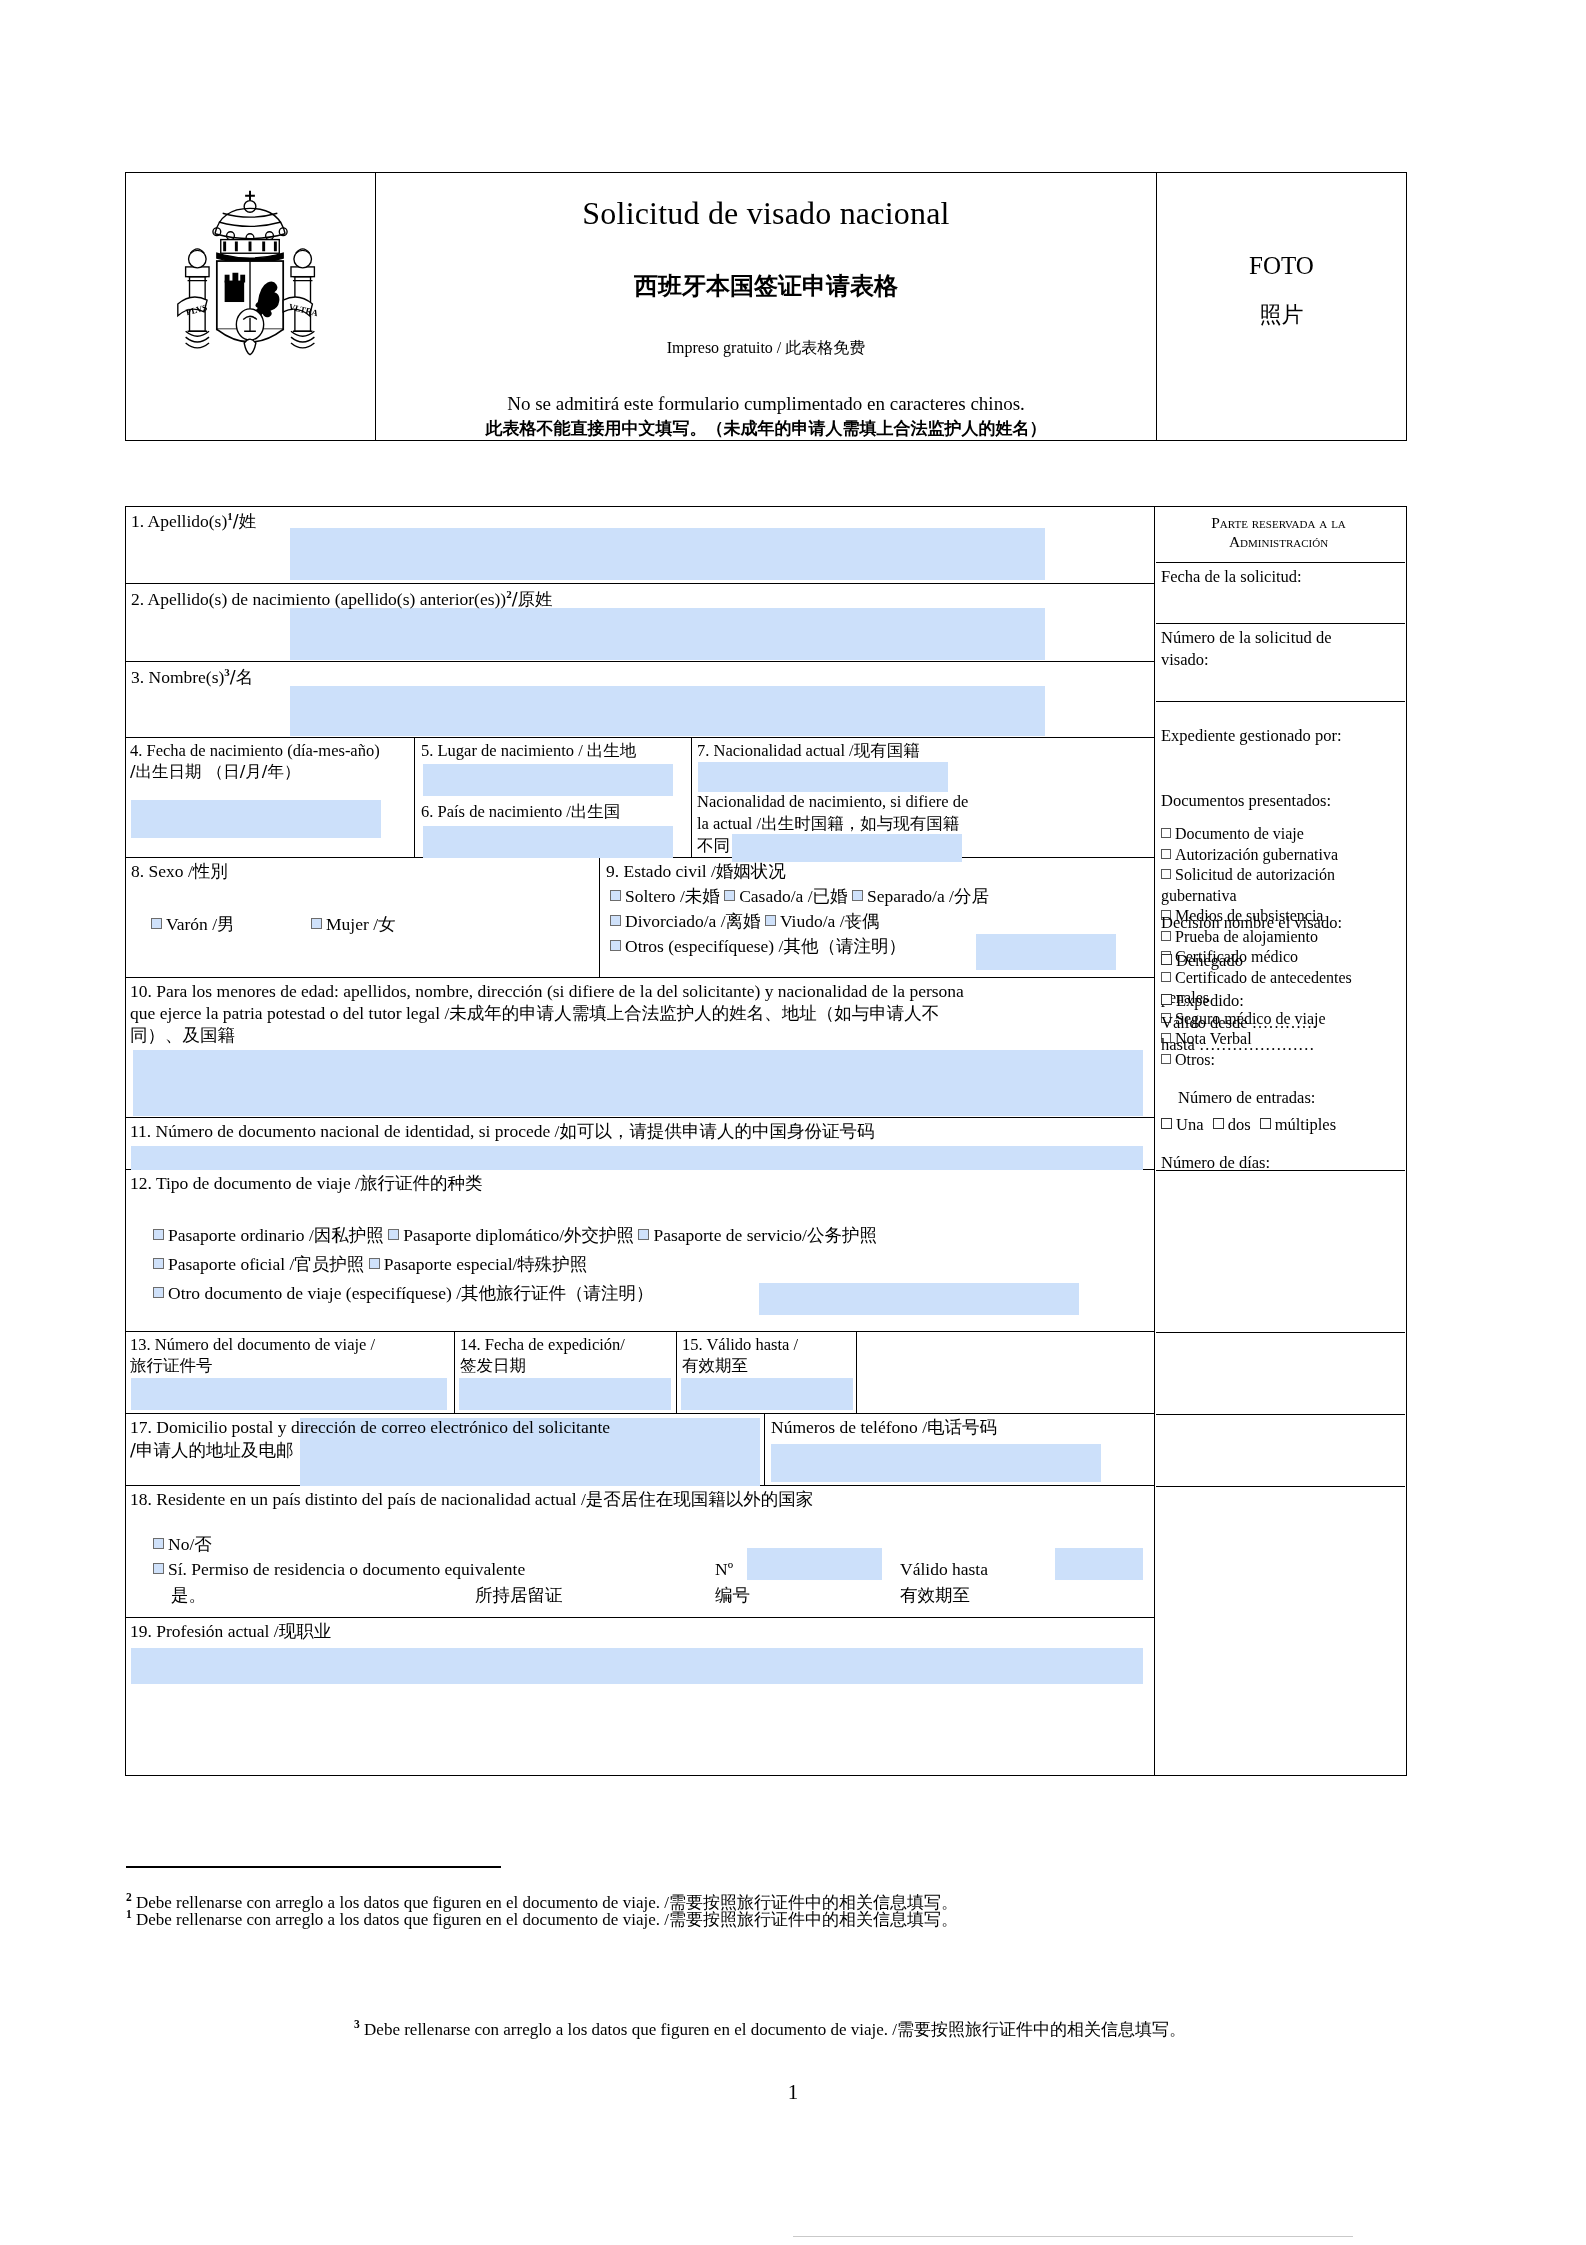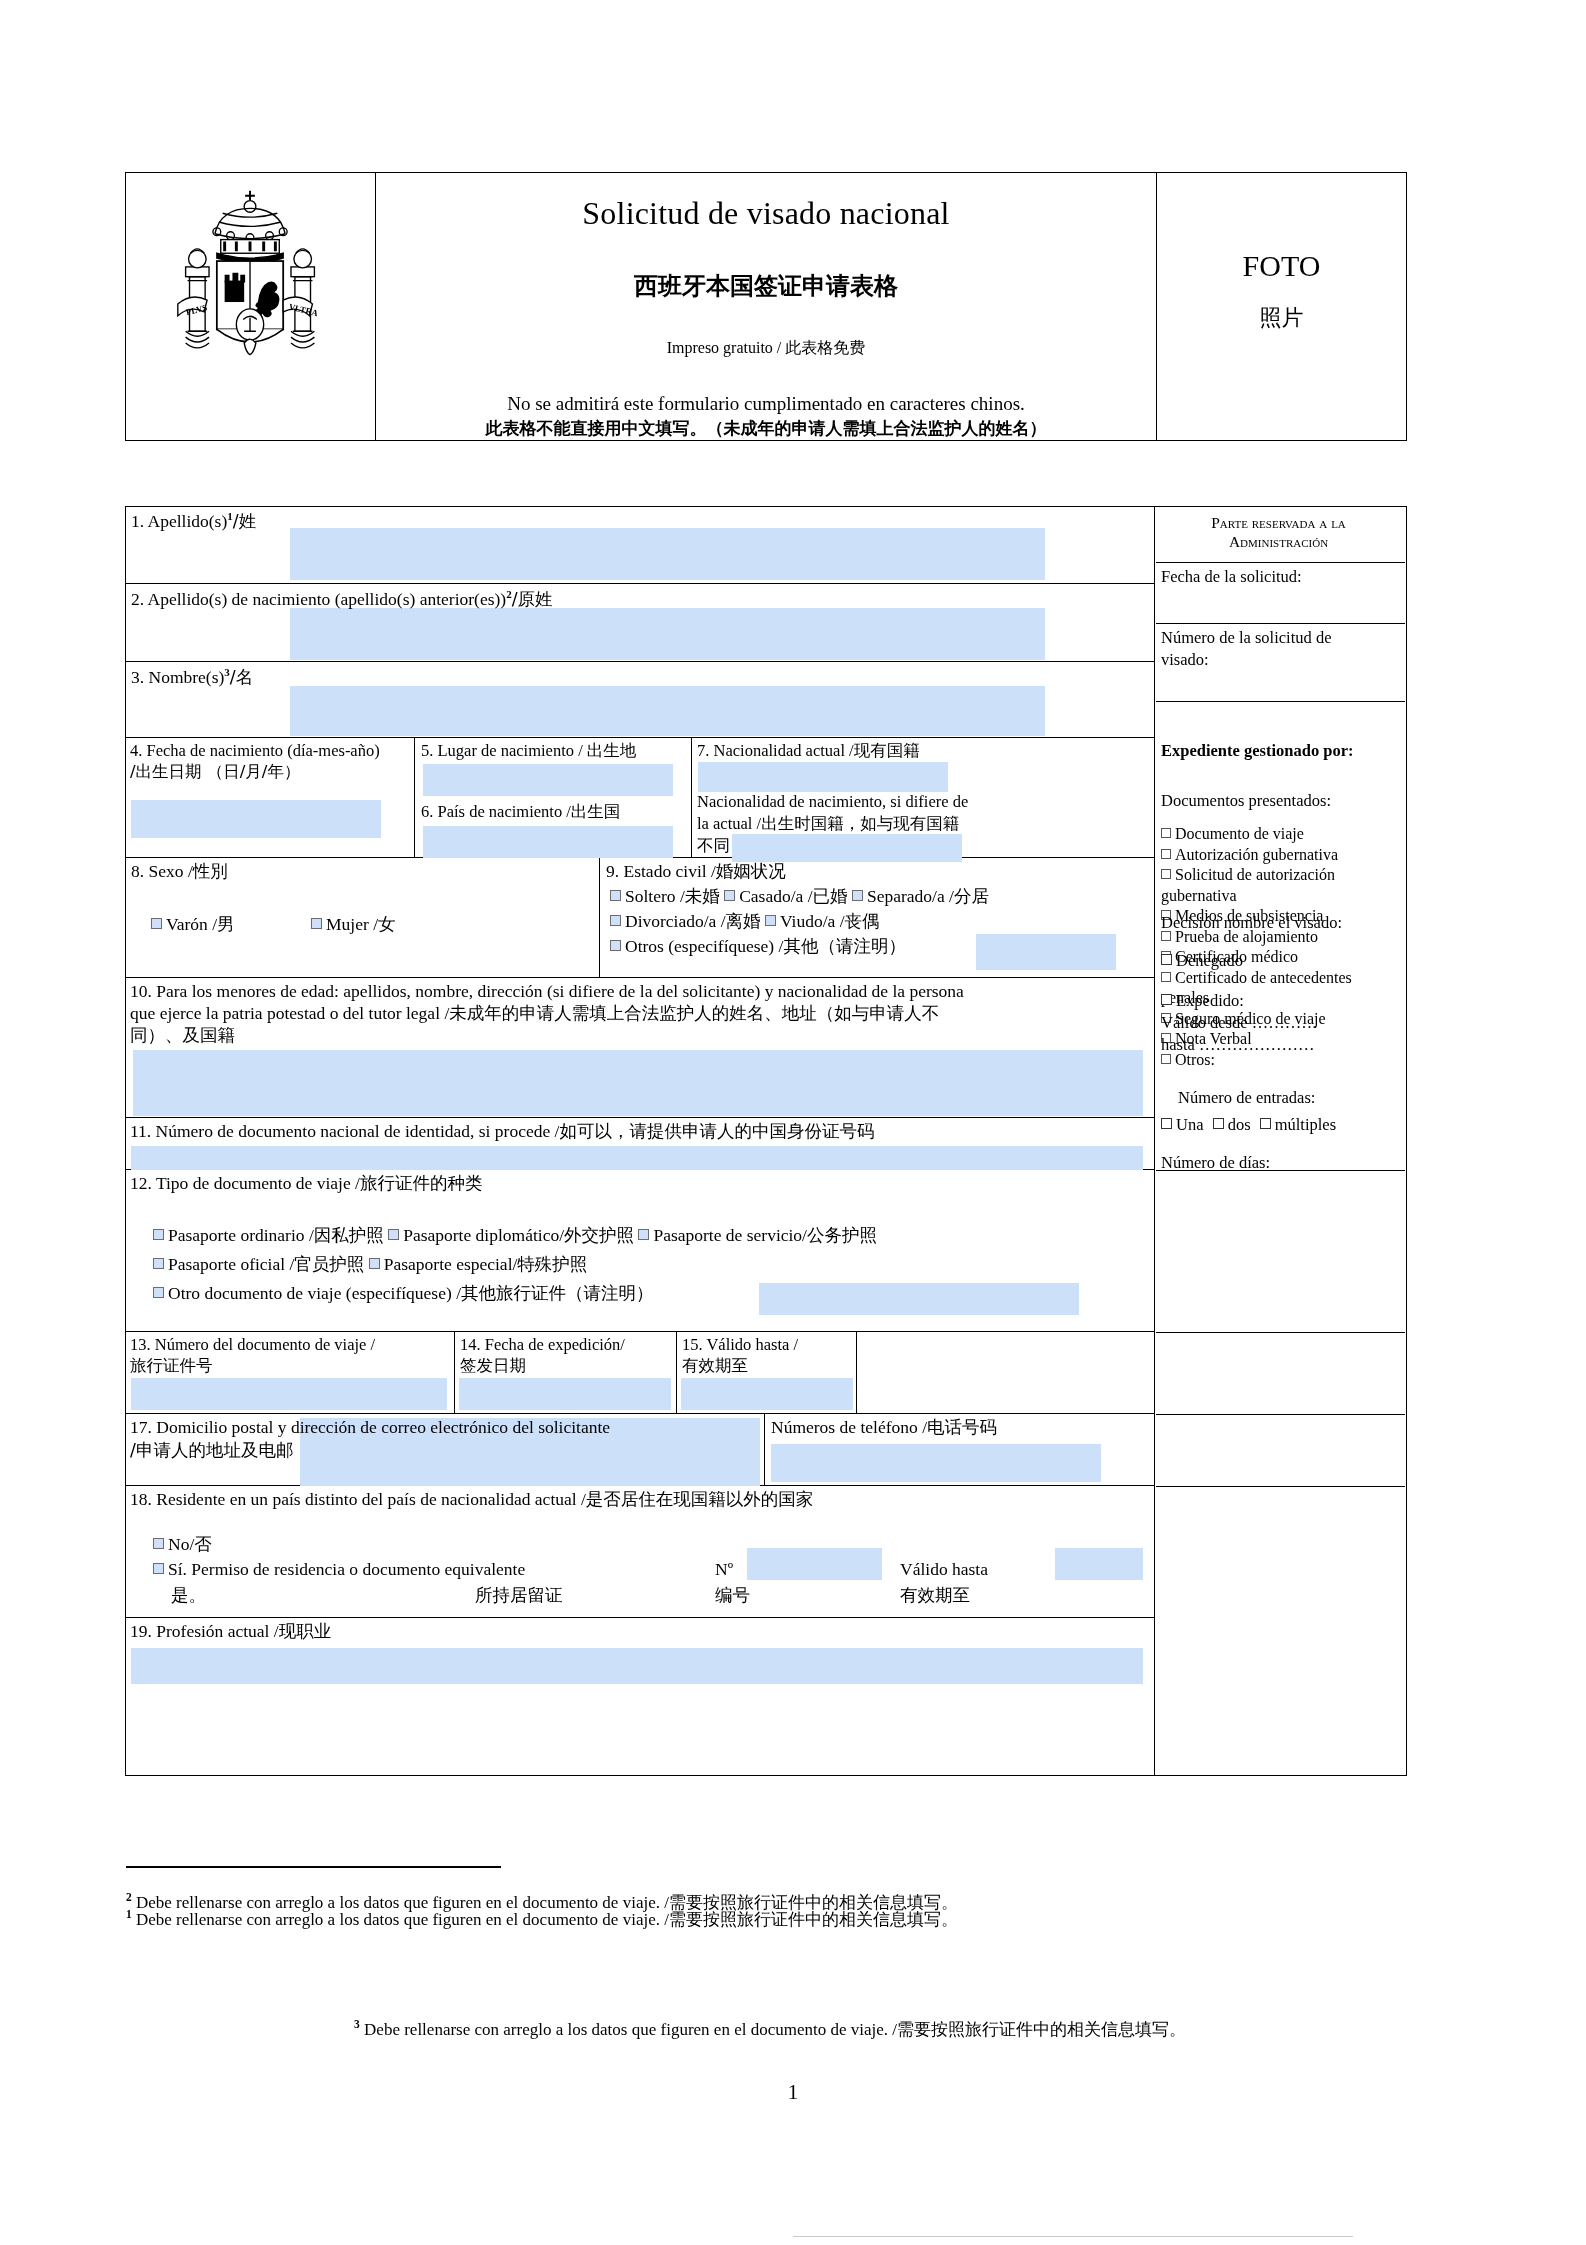--- a/index.html
+++ b/index.html
@@ -26,21 +26,21 @@
   
   .crest-cell { width:250px; text-align:center; vertical-align:middle; }
   .crest { width:185px; height:200px; margin: 10px auto; }
   .head-cell { text-align:center; padding: 14px 10px 8px 10px; }
   .title-es { font-size:32px; letter-spacing:.2px; margin-top:22px; }
   .title-zh { font-size:24px; margin-top:38px; font-family:"DejaVu Sans", sans-serif; font-weight:600;}
   .free-line { font-size:16px; margin-top:36px; }
   .warn1 { font-size:19px; margin-top:34px; }
   .warn2 { font-size:17px; font-family:"DejaVu Sans", sans-serif; font-weight:600; margin-top:2px; }
   .photo-cell { width:250px; text-align:center; vertical-align:middle; }
-  .foto-es { font-size:30px; }
+  .foto-es { font-size:25px; }
   .foto-zh { font-size:22px; margin-top:20px; font-family:"DejaVu Sans", sans-serif;}
 
   
   .lbl { font-size:17.5px; line-height:1.24; position:relative; z-index:2; }
   .lbl.sm { font-size:16.5px; }
   .zh { font-family:"DejaVu Sans", sans-serif; }
   sup { font-size:11px; font-weight:bold; vertical-align: super; }
 
   
   .fill { background:#cce0fa; position:absolute; z-index:1; }
@@ -332,21 +332,21 @@
       <div>Administración</div>
     </div>
     <div style="position:absolute;left:0;top:56px;width:249px;border-top:1.6px solid #000;"></div>
     <div class="admin-txt" style="position:absolute;left:5px;top:60px;">Fecha de la solicitud:</div>
 
     <div style="position:absolute;left:0;top:117px;width:249px;border-top:1.6px solid #000;"></div>
     <div class="admin-txt" style="position:absolute;left:5px;top:121px;">Número de la solicitud de</div>
     <div class="admin-txt" style="position:absolute;left:5px;top:143px;">visado:</div>
 
     <div style="position:absolute;left:0;top:195px;width:249px;border-top:1.6px solid #000;"></div>
-    <div class="admin-txt" style="position:absolute;left:5px;top:234px;font-weight:bold;">Expediente gestionado por:</div>
+    <div class="admin-txt" style="position:absolute;left:5px;top:219px;">Expediente gestionado por:</div>
     <div class="admin-txt" style="position:absolute;left:5px;top:284px;">Documentos presentados:</div>
 
     <div class="admin-list" style="position:absolute;left:5px;top:318px;width:244px;">
       <div><span class="cb plain"></span><span>Documento de viaje</span></div>
       <div><span class="cb plain"></span><span>Autorización gubernativa</span></div>
       <div><span class="cb plain"></span><span>Solicitud de autorización</span></div>
       <div>gubernativa</div>
       <div><span class="cb plain"></span><span>Medios de subsistencia</span></div>
       <div><span class="cb plain"></span><span>Prueba de alojamiento</span></div>
       <div><span class="cb plain"></span><span>Certificado médico</span></div>

